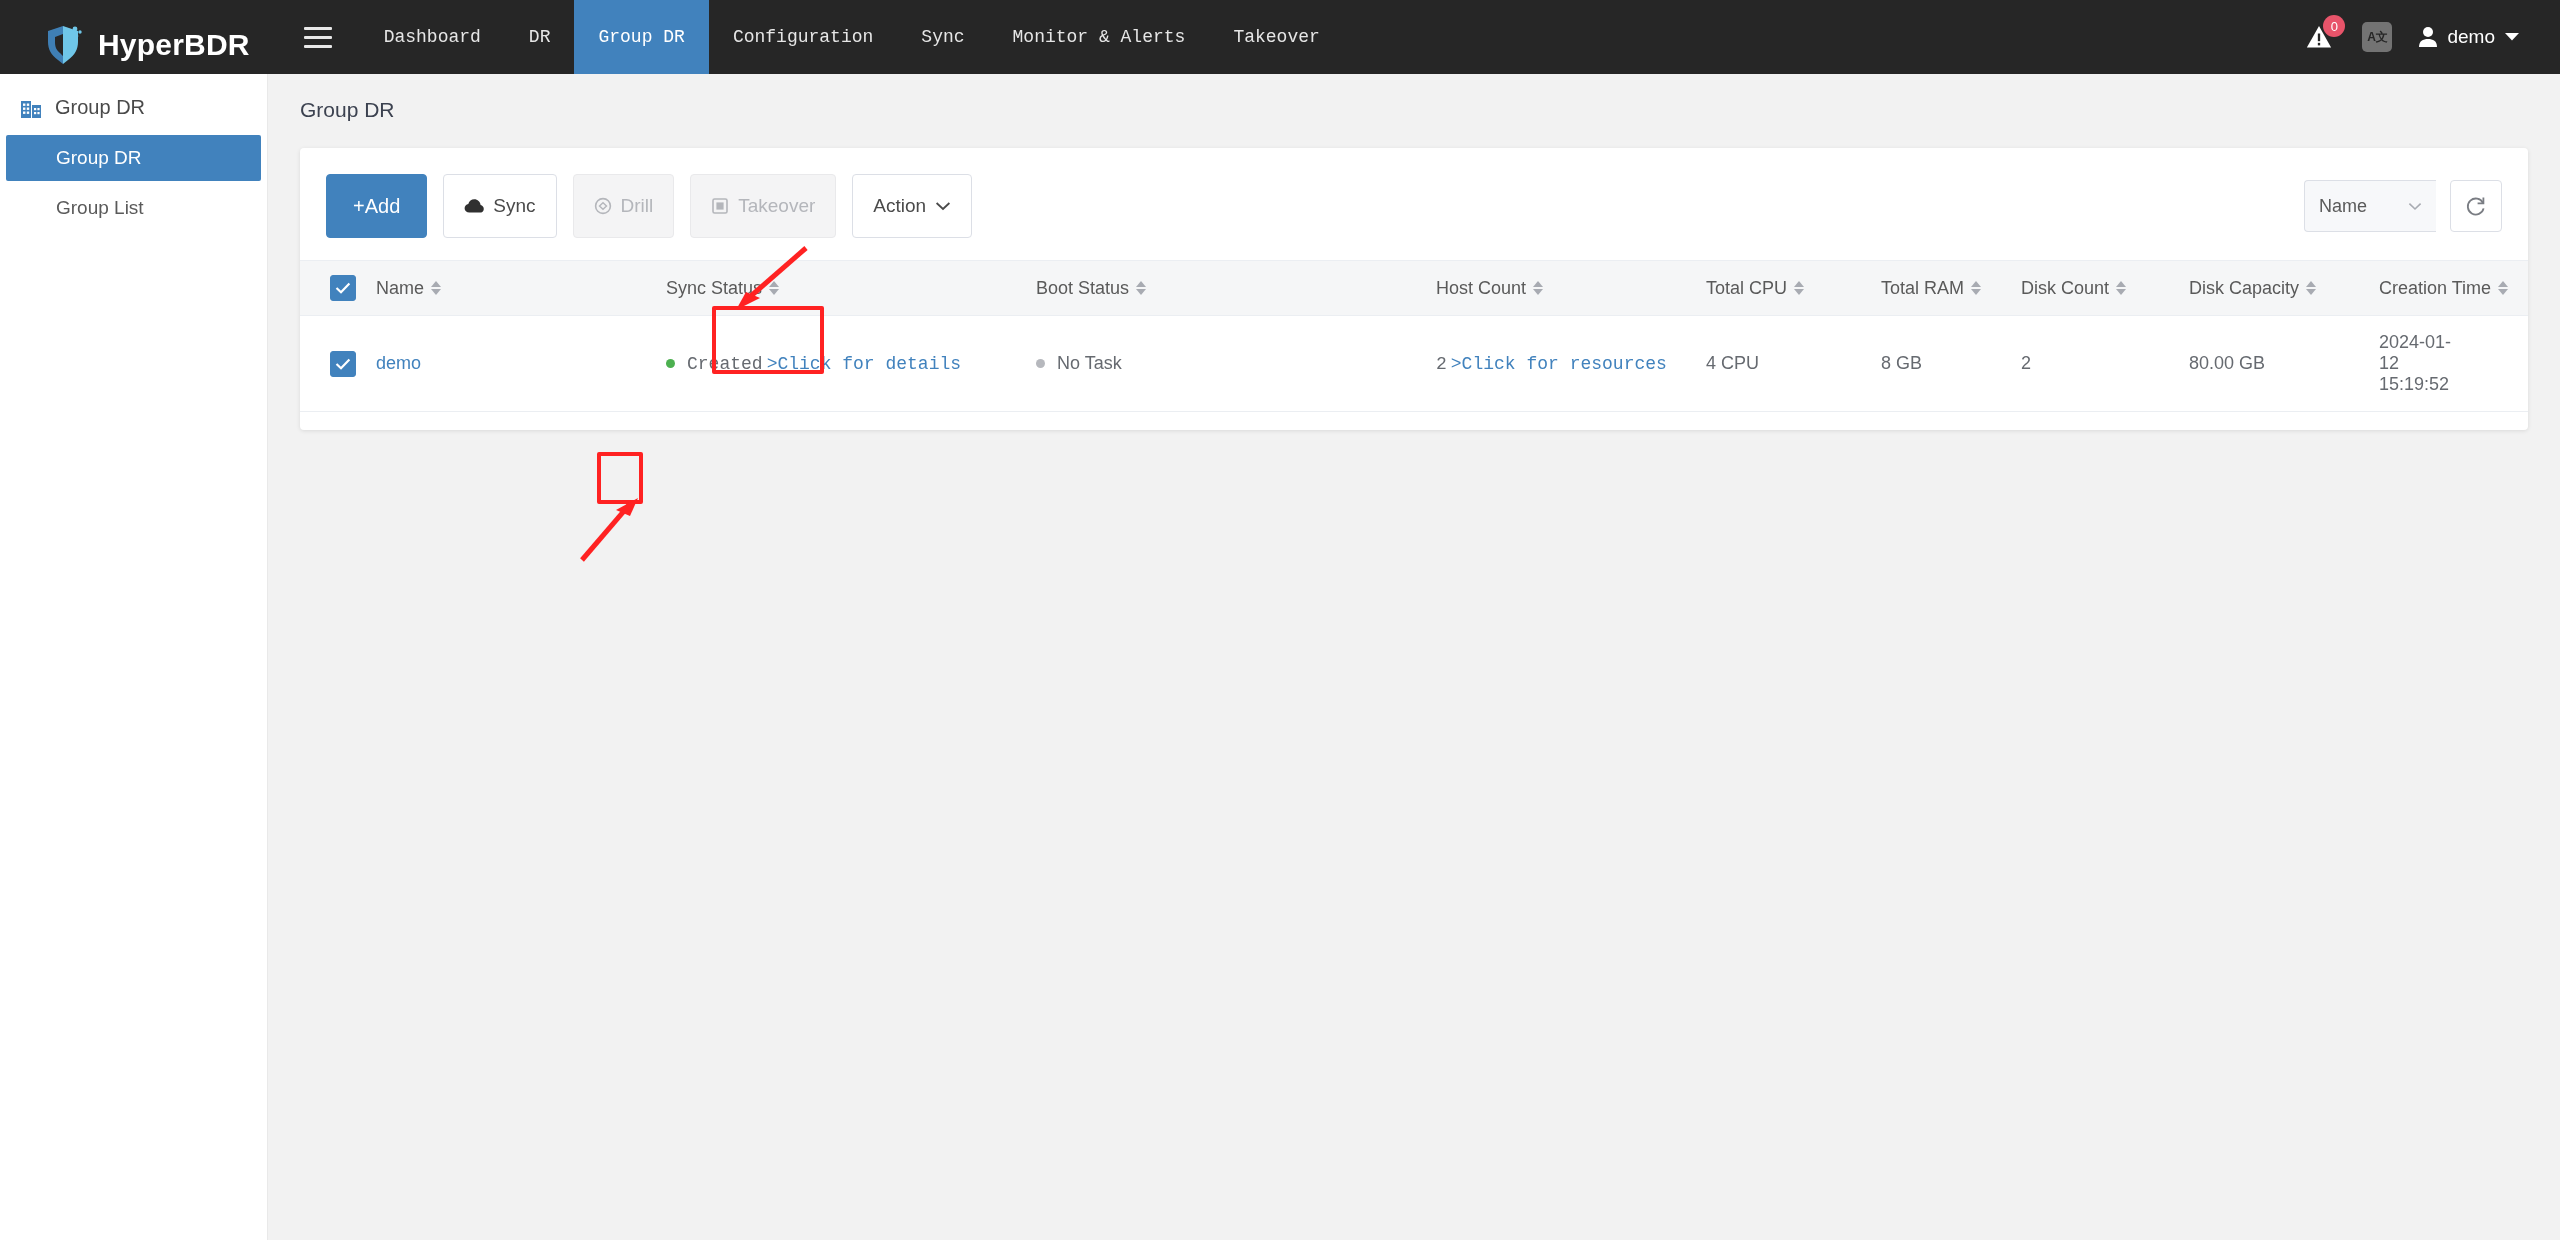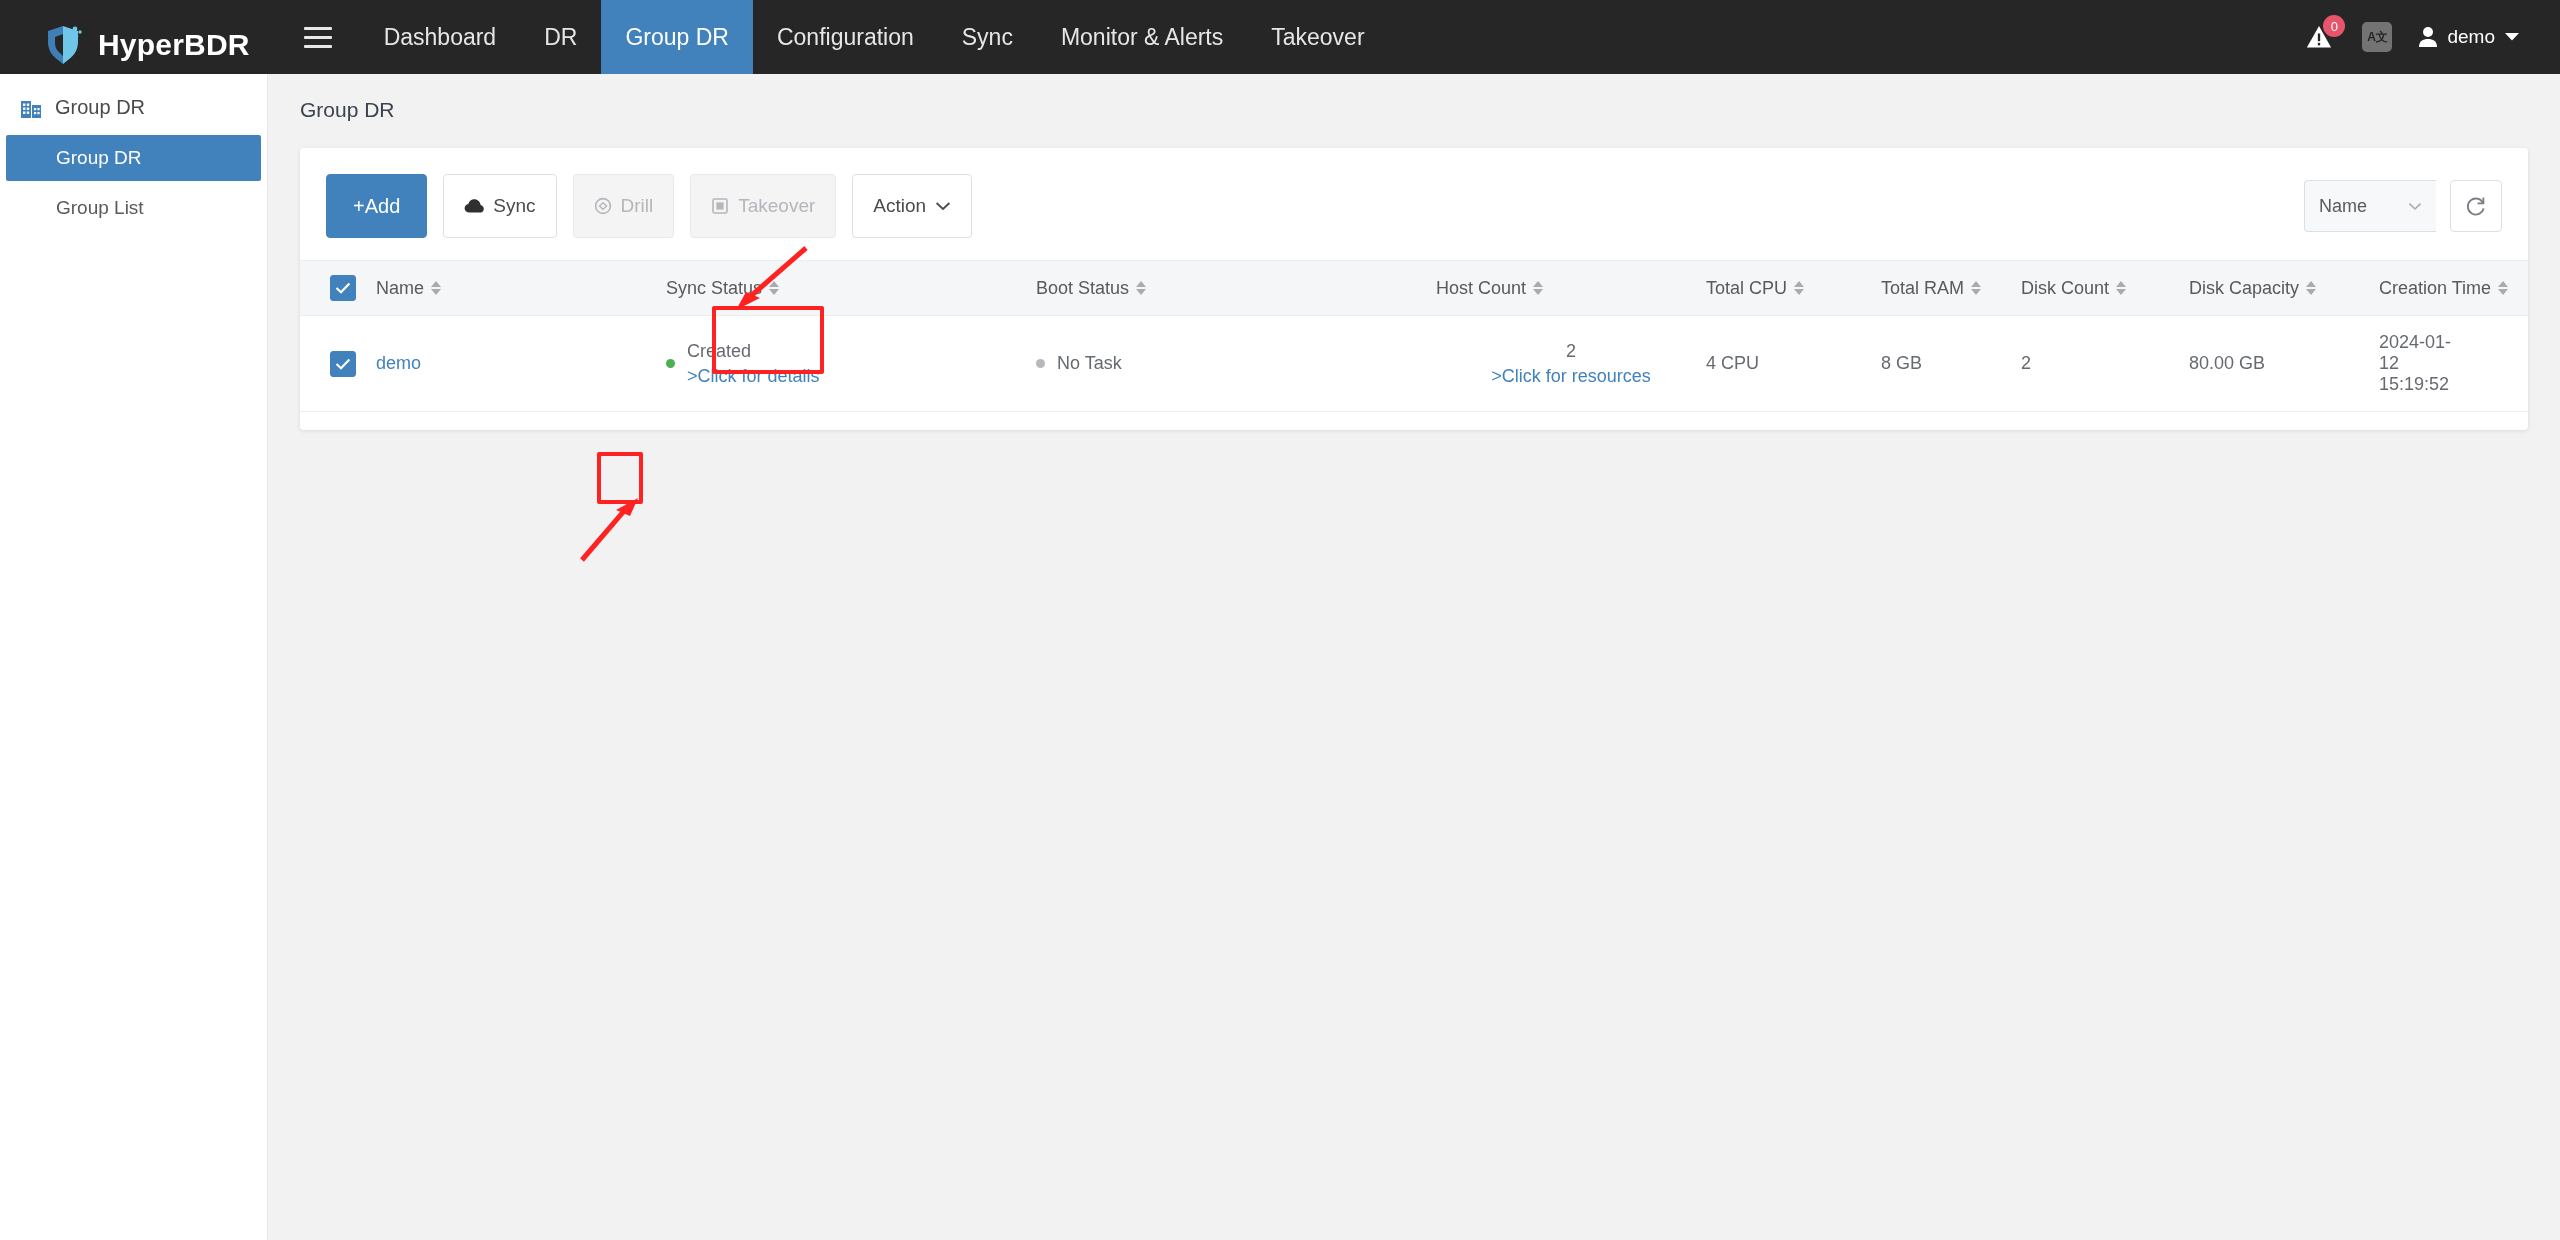--- a/index.html
+++ b/index.html
@@ -20,21 +20,21 @@
   .brand-logo { width: 40px; height: 42px; position: relative; }
   .brand-name { color: #ffffff; font-size: 30px; font-weight: bold; letter-spacing: .2px; white-space: nowrap; }
 
   .hamburger { display: flex; flex-direction: column; justify-content: center; gap: 6px;
                padding: 0 28px; cursor: pointer; }
   .hamburger span { display: block; width: 28px; height: 3px; background: #e8e8e8; border-radius: 1px; }
 
   .navlinks { display: flex; align-items: stretch; }
   .navlink {
     display: flex; align-items: center; padding: 0 24px;
-    color: #e6e6e6; font-size: 23px; white-space: nowrap; cursor: pointer;
+    color: #e6e6e6; font-size: 18px; white-space: nowrap; cursor: pointer; font-family: Liberation Mono, monospace;
   }
   .navlink.active { background: #4182bd; color: #ffffff; }
 
   .navright { margin-left: auto; display: flex; align-items: center; gap: 26px; padding-right: 40px; }
   .alert-wrap { position: relative; width: 34px; height: 34px; display: flex; align-items: center; justify-content: center; cursor: pointer; }
   .badge {
     position: absolute; top: -5px; right: -9px; min-width: 22px; height: 22px;
     background: #e8546a; color: #fff; border-radius: 11px; font-size: 13px;
     display: flex; align-items: center; justify-content: center; padding: 0 5px;
   }
@@ -121,21 +121,21 @@
   .cbx {
     width: 26px; height: 26px; border-radius: 3px; border: 1px solid #4182bd; background: #4182bd;
     display: flex; align-items: center; justify-content: center; cursor: pointer; flex: none;
   }
   .cbx svg { display: block; }
   .cell-link { color: #4182bd; cursor: pointer; }
   .status-cell { display: flex; align-items: center; gap: 12px; }
   .dot { width: 9px; height: 9px; border-radius: 50%; flex: none; }
   .dot.green { background: #4cb050; }
   .dot.grey { background: #b6b8bd; }
-  .stack { display: flex; flex-direction: column; gap: 4px; }
+  .stack { display: flex; flex-direction: row; gap: 4px; font-family: Liberation Mono, monospace; }
   .stack .main { color: #666a70; }
   .stack .sub { color: #4182bd; cursor: pointer; font-size: 18px; }
   .center { text-align: center; }
   .col-chk { width: 76px; padding-left: 30px; }
 
   
   .anno { position: absolute; pointer-events: none; }
   .anno-rect { border: 4px solid #f22; border-radius: 2px; }
   #anno-rect-sync { left: 412px; top: 158px; width: 112px; height: 68px; }
   #anno-rect-checkbox { left: 297px; top: 304px; width: 46px; height: 52px; }

